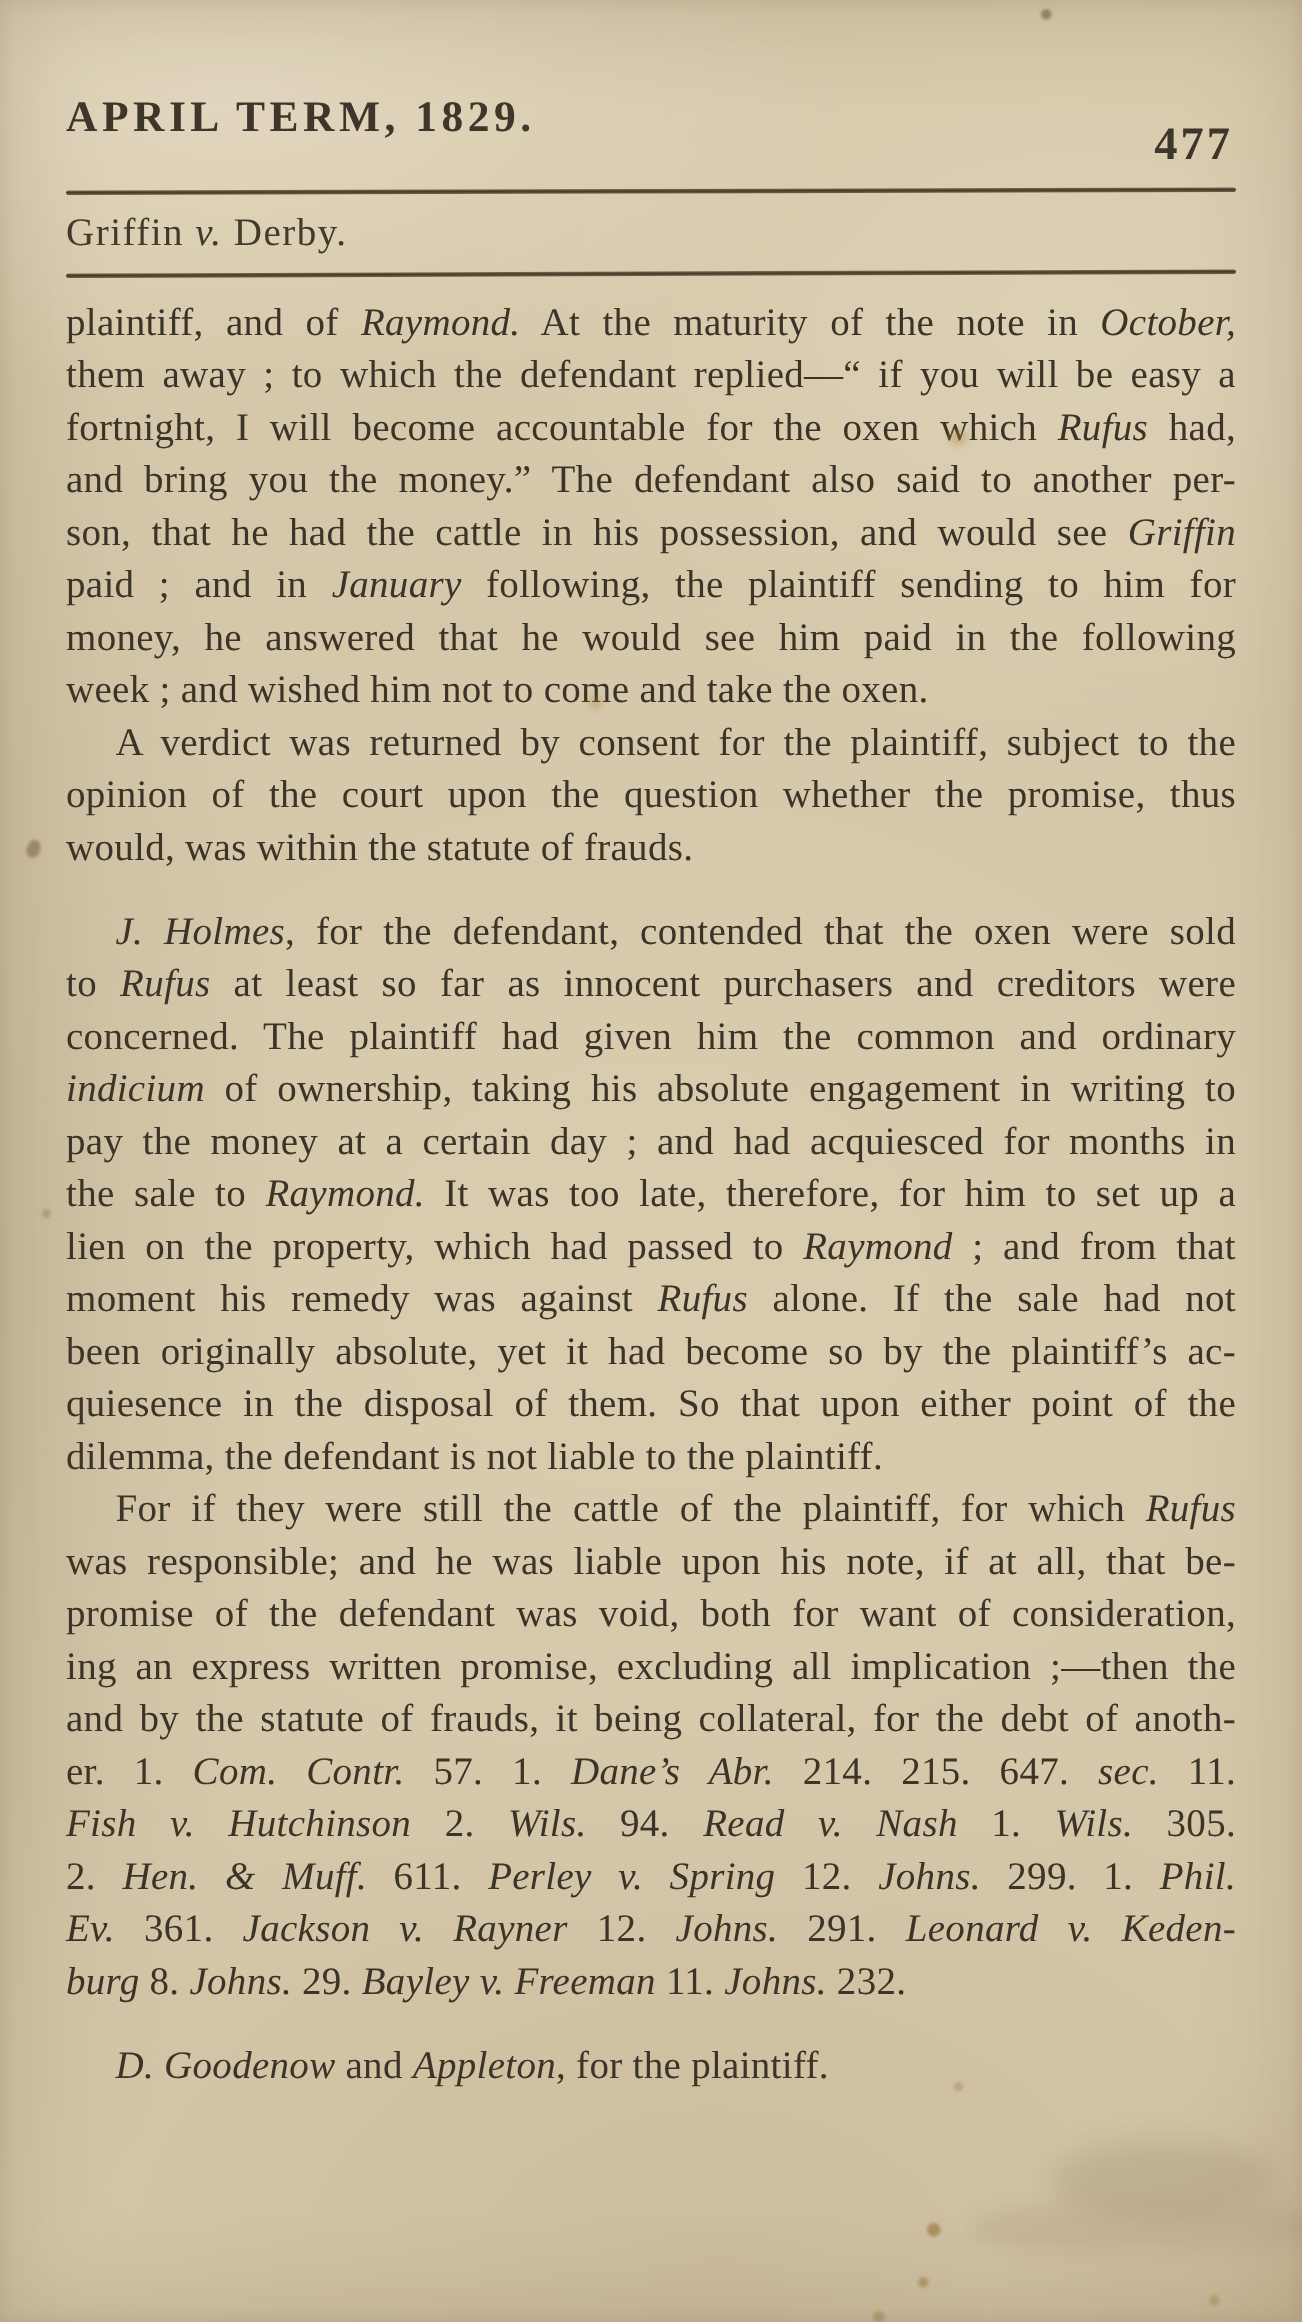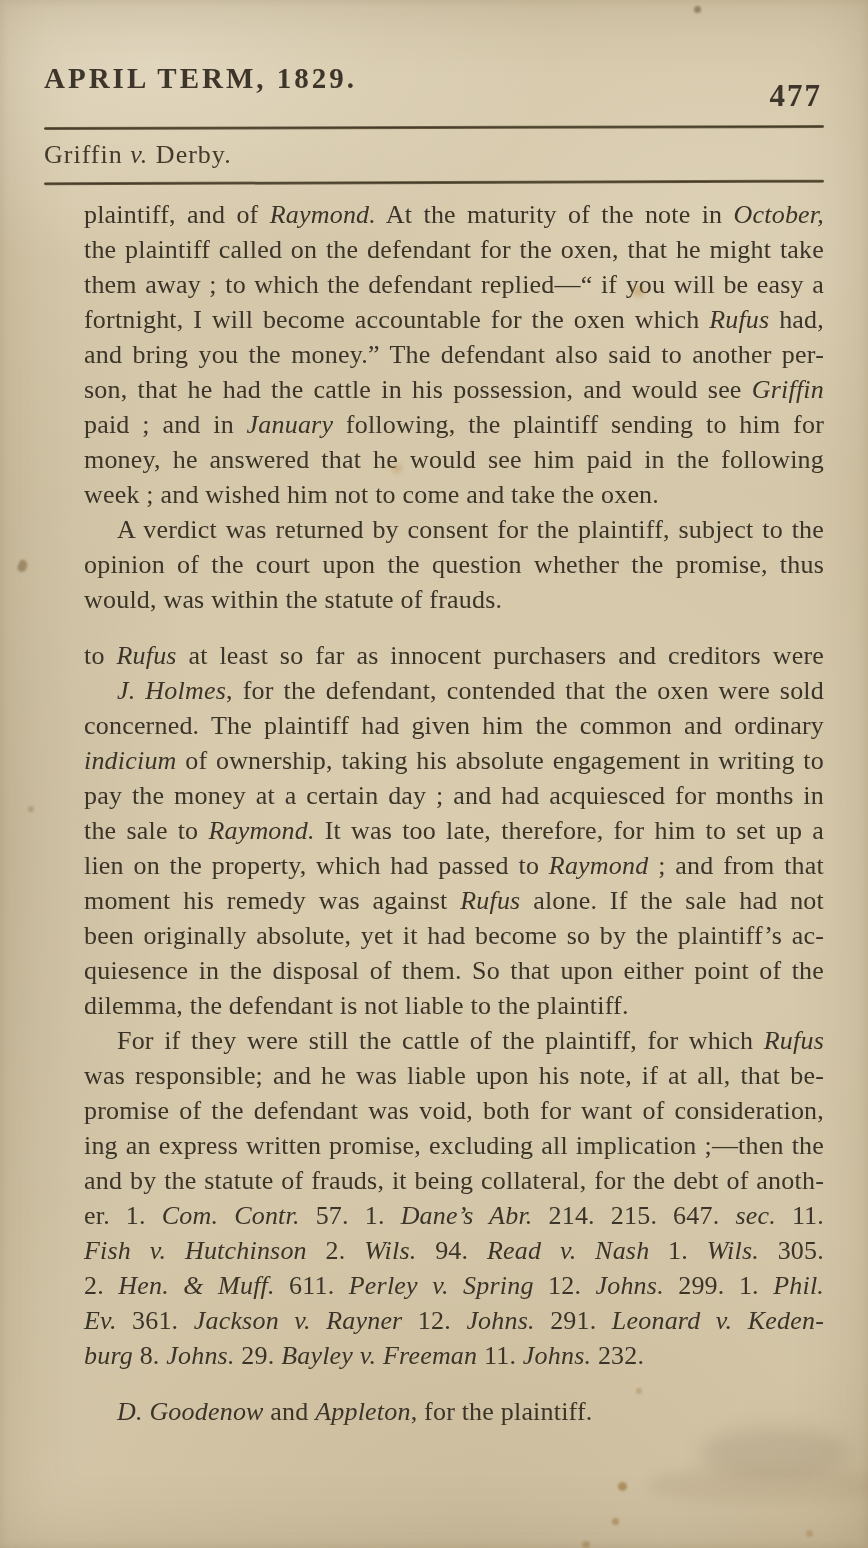--- a/index.html
+++ b/index.html
@@ -41,21 +41,20 @@
     margin-top:9px;
     font-size:26px;letter-spacing:1px;color:#433a2c;height:34px;line-height:34px;
   }
   .body-text{margin-top:13px;font-size:26px;letter-spacing:0.2px;}
   .para{margin:0;}
   .para.space-before{margin-top:21px;}
   .line{
     height:35px;line-height:35px;
     text-align:justify;text-align-last:justify;
     white-space:nowrap;
-    margin-left:40px;
   }
   .line.last{text-align-last:left;}
   .line.indent{text-indent:33px;}
   .it{font-style:italic;}
   .stain{position:absolute;border-radius:50%;pointer-events:none;}
   .s1{left:694px;top:6px;width:7px;height:7px;background:rgba(98,80,48,0.55);filter:blur(1px);}
   .s2{left:632px;top:286px;width:13px;height:11px;background:rgba(176,132,62,0.35);filter:blur(2px);}
   .s3{left:392px;top:464px;width:10px;height:9px;background:rgba(176,132,62,0.30);filter:blur(2px);}
   .s4{left:18px;top:560px;width:9px;height:12px;background:rgba(120,96,58,0.55);filter:blur(1px);border-radius:40% 60% 50% 50%;transform:rotate(25deg);}
   .s5{left:700px;top:1428px;width:150px;height:50px;background:rgba(110,95,72,0.16);filter:blur(9px);border-radius:50%;}
@@ -75,37 +74,36 @@
     <div class="running-header">
       <div class="term">APRIL TERM, 1829.</div>
       <div class="page-number">477</div>
     </div>
     <hr class="rule rule-top">
     <div class="case-title"><span>Griffin</span><span> </span><span class="it">v.</span><span> </span><span>Derby.</span></div>
     <hr class="rule rule-bottom">
     <div class="body-text">
         <div class="para">
           <div class="line"><span>plaintiff, and of </span><span class="it">Raymond.</span><span> At the maturity of the note in </span><span class="it">October,</span></div>
-          <div class="line"><span>the plaintiff called on the defendant for the oxen, that he might take</span></div>
           <div class="line"><span>them away ; to which the defendant replied—“ if you will be easy a</span></div>
           <div class="line"><span>fortnight, I will become accountable for the oxen which </span><span class="it">Rufus</span><span> had,</span></div>
           <div class="line"><span>and bring you the money.” The defendant also said to another per-</span></div>
           <div class="line"><span>son, that he had the cattle in his possession, and would see </span><span class="it">Griffin</span></div>
           <div class="line"><span>paid ; and in </span><span class="it">January</span><span> following, the plaintiff sending to him for</span></div>
           <div class="line"><span>money, he answered that he would see him paid in the following</span></div>
           <div class="line last"><span>week ; and wished him not to come and take the oxen.</span></div>
         </div>
         <div class="para">
           <div class="line indent"><span>A verdict was returned by consent for the plaintiff, subject to the</span></div>
           <div class="line"><span>opinion of the court upon the question whether the promise, thus</span></div>
           <div class="line last"><span>would, was within the statute of frauds.</span></div>
         </div>
         <div class="para space-before">
+          <div class="line indent"><span class="it">J. Holmes</span><span>, for the defendant, contended that the oxen were sold</span></div>
           <div class="line"><span>to </span><span class="it">Rufus</span><span> at least so far as innocent purchasers and creditors were</span></div>
-          <div class="line indent"><span class="it">J. Holmes</span><span>, for the defendant, contended that the oxen were sold</span></div>
           <div class="line"><span>concerned. The plaintiff had given him the common and ordinary</span></div>
           <div class="line"><span class="it">indicium</span><span> of ownership, taking his absolute engagement in writing to</span></div>
           <div class="line"><span>pay the money at a certain day ; and had acquiesced for months in</span></div>
           <div class="line"><span>the sale to </span><span class="it">Raymond.</span><span> It was too late, therefore, for him to set up a</span></div>
           <div class="line"><span>lien on the property, which had passed to </span><span class="it">Raymond</span><span> ; and from that</span></div>
           <div class="line"><span>moment his remedy was against </span><span class="it">Rufus</span><span> alone. If the sale had not</span></div>
           <div class="line"><span>been originally absolute, yet it had become so by the plaintiff’s ac-</span></div>
           <div class="line"><span>quiesence in the disposal of them. So that upon either point of the</span></div>
           <div class="line last"><span>dilemma, the defendant is not liable to the plaintiff.</span></div>
         </div>

